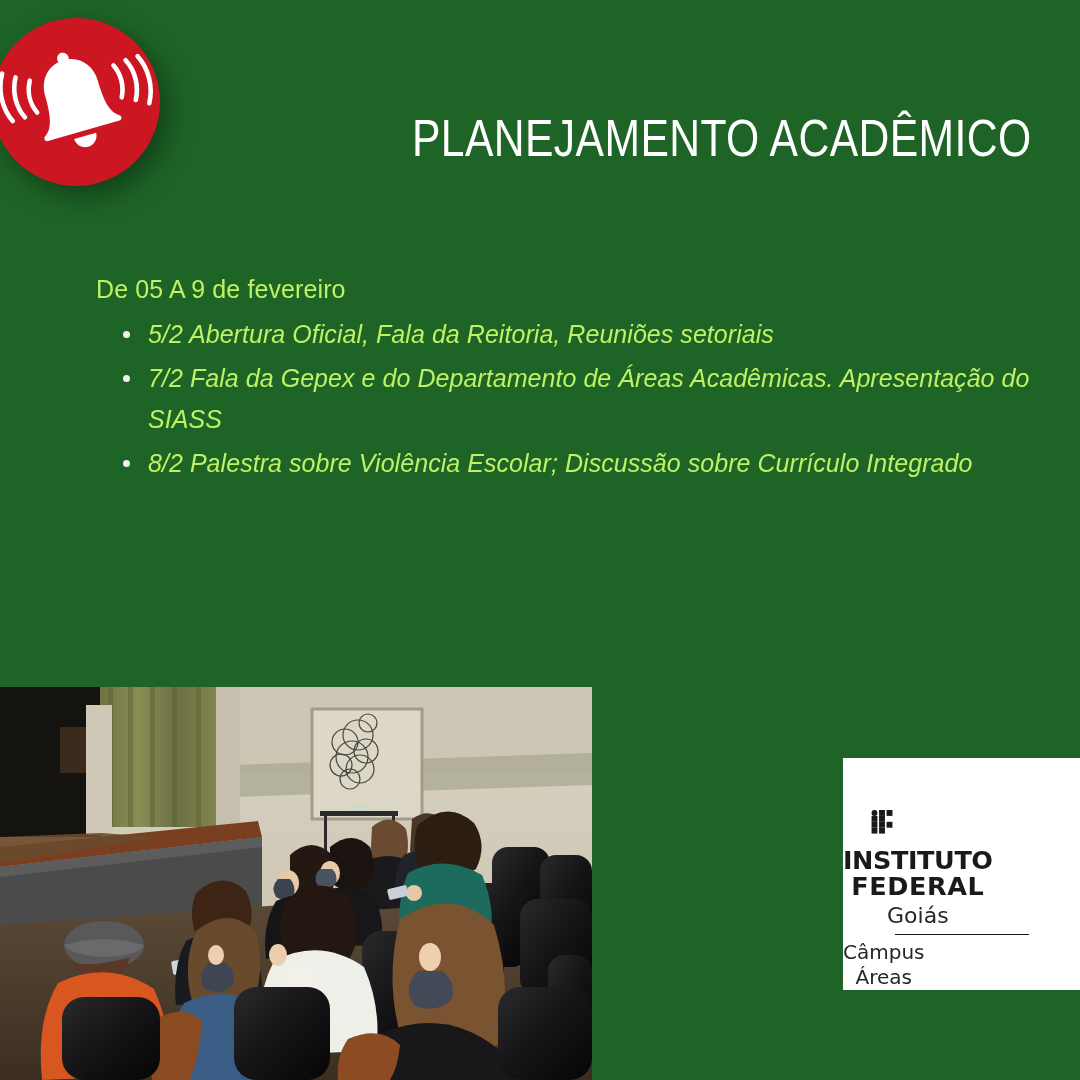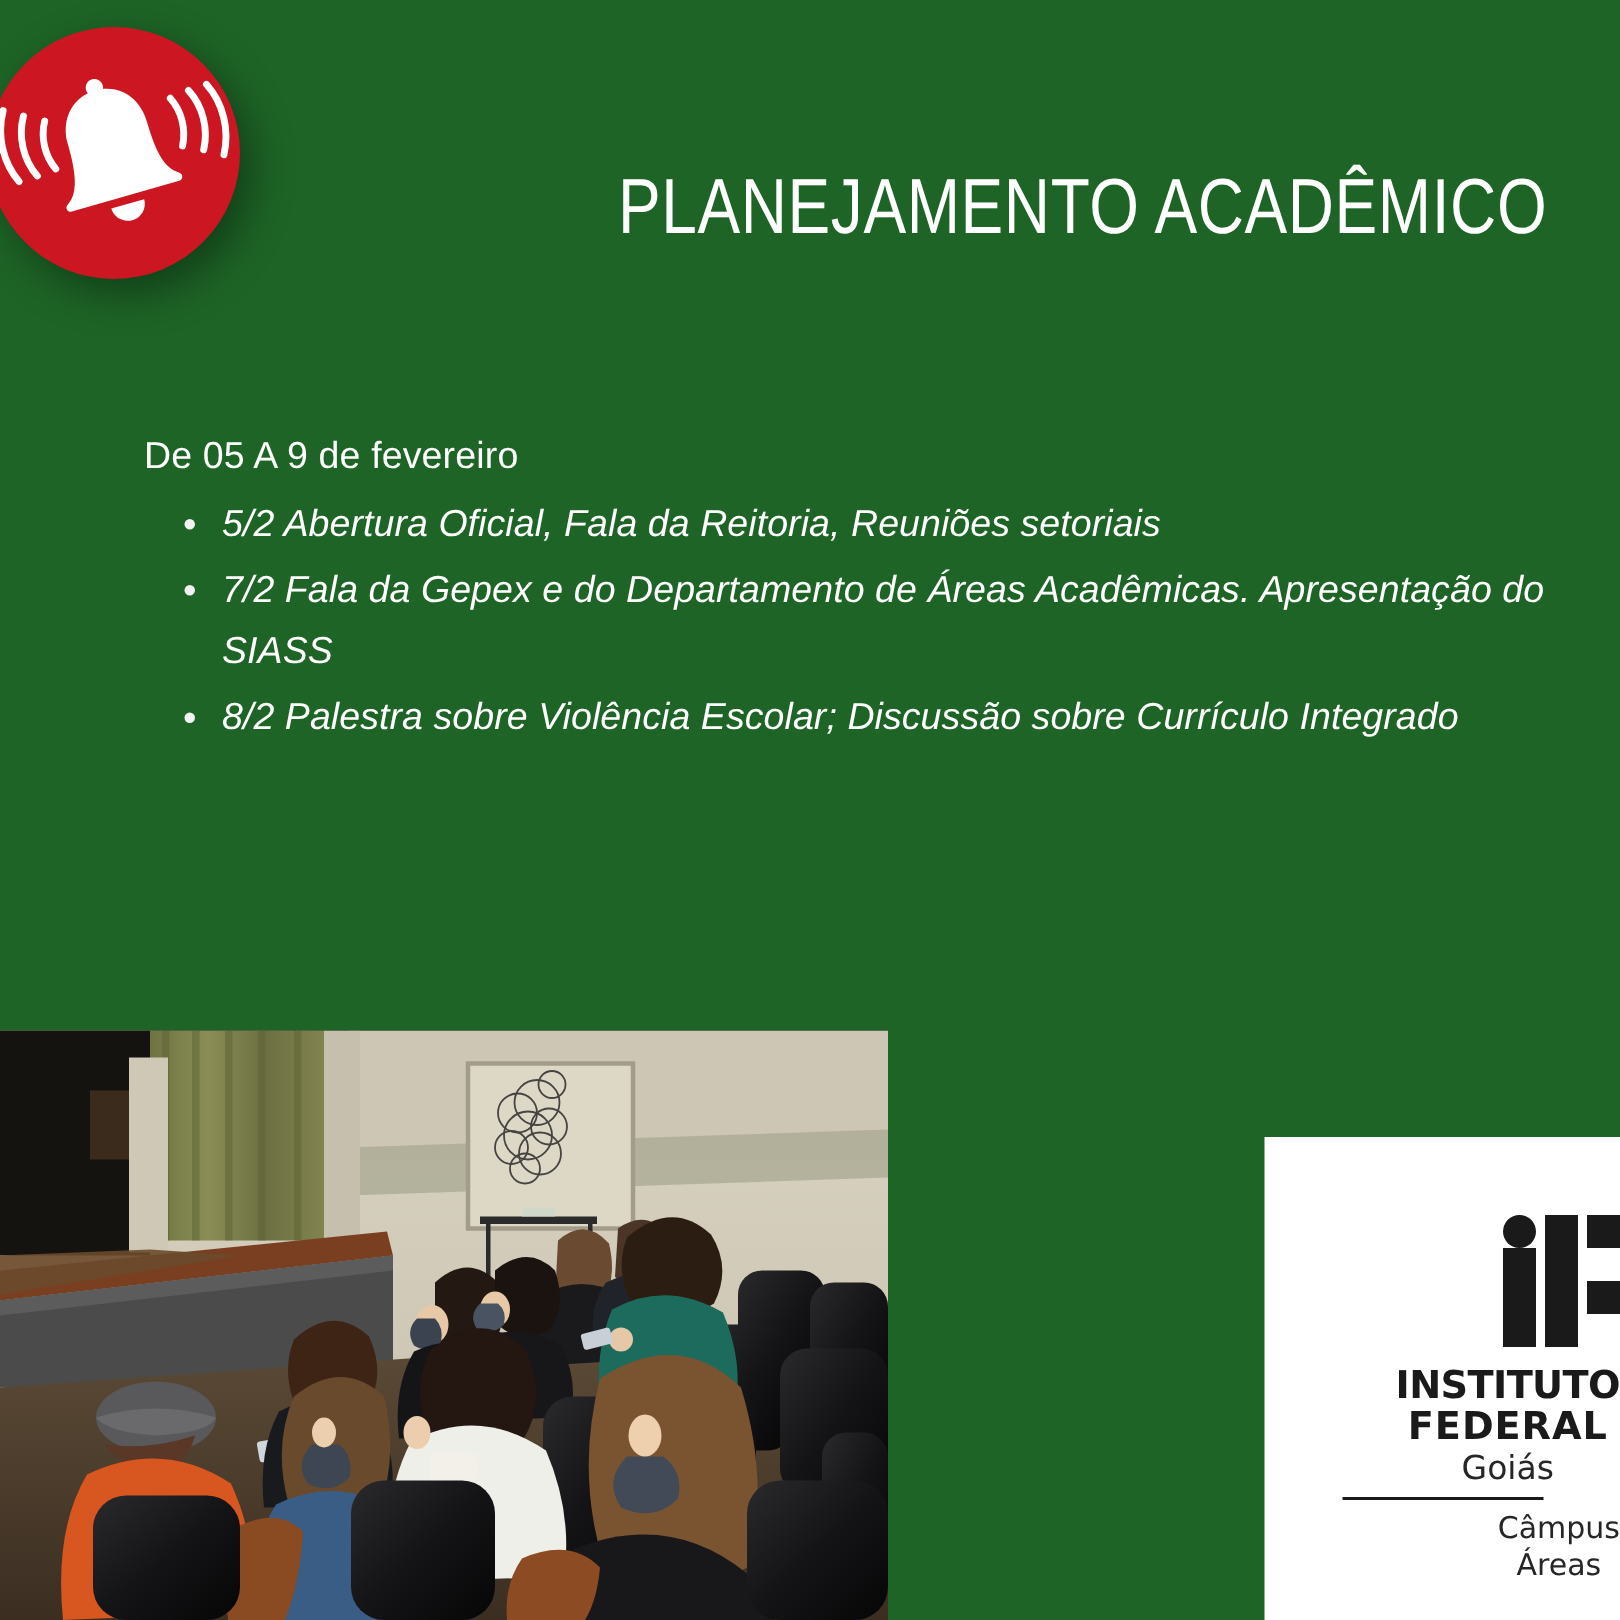--- a/index.html
+++ b/index.html
@@ -69,23 +69,23 @@
     transform: scaleX(.82);
     transform-origin: right center;
     white-space: nowrap;
     text-align: right;
   }
 
   
   .body-copy {
     position: absolute;
     left: 96px;
-    top: 287px;
+    top: 272px;
     width: 944px;
-    color: #ffffff;
+    color: #bef264;
   }
   .intro-line {
     margin: 0 0 6px 0;
     font-size: 25px;
     line-height: 1.42;
     letter-spacing: .1px;
   }
   .agenda-list {
     list-style: none;
     margin: 0;
@@ -122,25 +122,25 @@
     background: #2a2118;
   }
   .photo svg { display: block; width: 592px; height: 393px; }
 
   
   .logo-card {
     position: absolute;
     left: 843px;
     top: 758px;
     width: 237px;
-    height: 322px;
+    height: 232px;
     background: #ffffff;
     display: flex;
     flex-direction: column;
-    align-items: flex-end;
+    align-items: flex-start;
     justify-content: flex-start;
     padding-top: 52px;
     box-sizing: border-box;
   }
   .if-mark { width: 78px; height: 88px; display: block; }
   .logo-word {
     margin-top: 14px;
     text-align: center;
     color: #1a1a1a;
     line-height: 1;
@@ -168,21 +168,21 @@
     background: #1a1a1a;
     margin: 7px auto 6px auto;
   }
   .logo-campus {
     text-align: center;
     font-family: "DejaVu Sans", sans-serif;
     font-size: 20px;
     color: #262626;
     line-height: 1.25;
   }
-  .logo-campus span { display: block; margin-left: 17px; }
+  .logo-campus span { display: block; }
 </style>
 </head>
 <body>
 
 <div id="poster">
 
   <div class="bell-badge">
     <div class="shadow"></div>
     <div class="disc"></div>
     <svg viewBox="0 0 168 168" aria-hidden="true">

